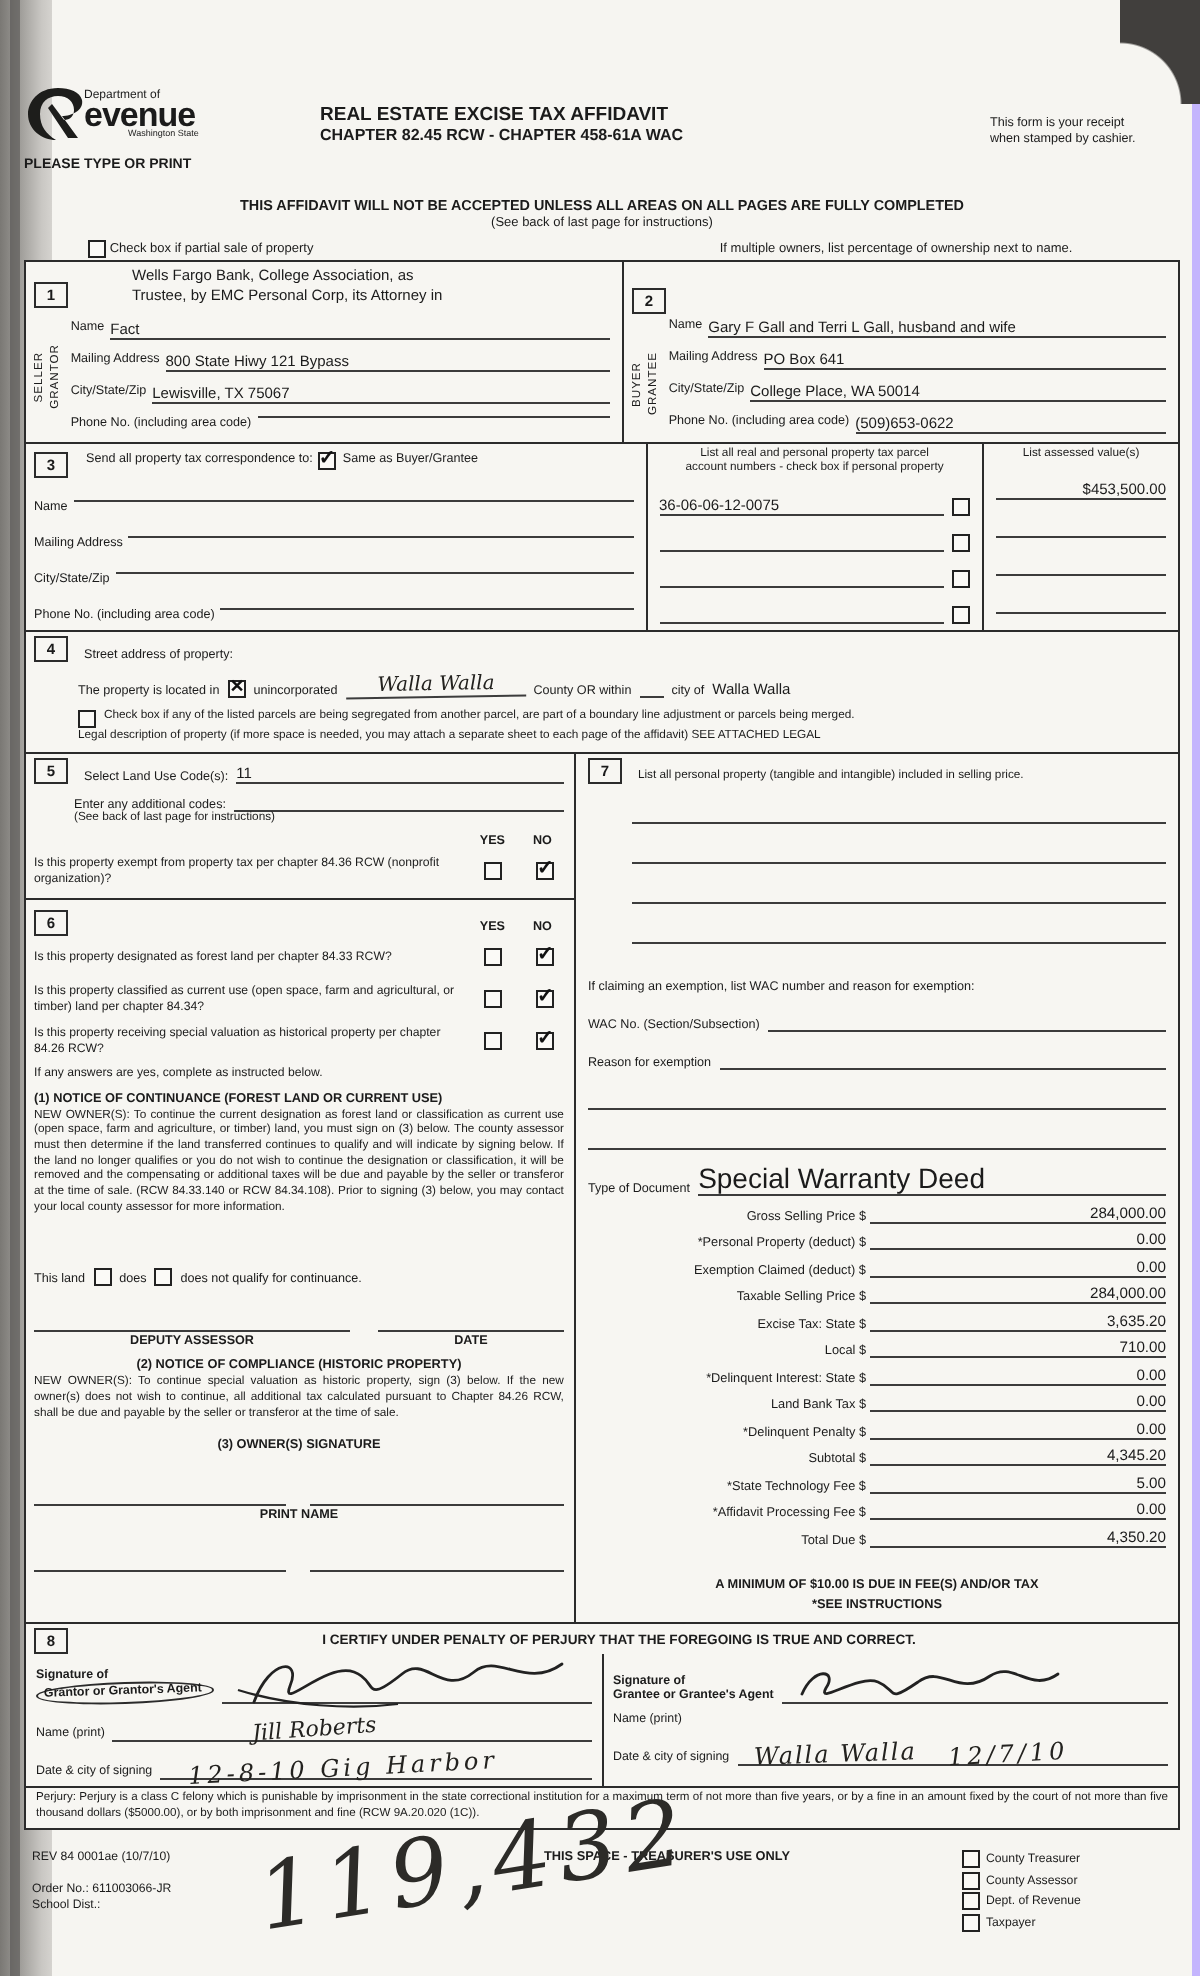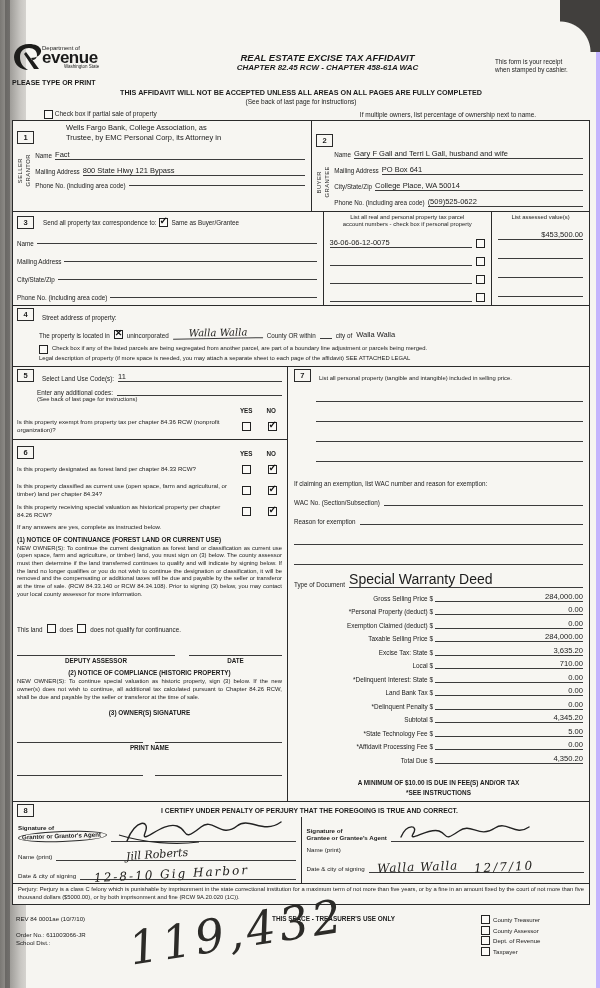--- a/index.html
+++ b/index.html
@@ -14,40 +14,40 @@
   .fold{position:absolute;left:82px;top:140px;width:2px;height:740px;background:rgba(110,105,100,.10);}
   .content{position:relative;padding:42px 10px 0 12px;}
   
   .hdr{display:flex;align-items:flex-start;}
   .logo{width:148px;}
   .logorow{display:flex;align-items:center;}
   .logotext .dept{font-size:6px;}
   .logotext .rev{font-size:17px;font-weight:bold;letter-spacing:-.5px;line-height:13px;}
   .logotext .wa{font-size:4.5px;margin-left:22px;}
   .ptp{font-size:7px;font-weight:bold;margin-top:7px;}
-  .hcenter{flex:1;text-align:center;padding-top:10px;font-style:italic;}
+  .hcenter{flex:1;padding-top:10px;}
   .htitle{font-size:9.5px;font-weight:bold;}
   .hsub{font-size:8px;font-weight:bold;}
   .hright{width:95px;font-size:6.3px;padding-top:16px;line-height:1.25;}
-  .warn{text-align:center;font-size:7.2px;font-weight:bold;margin-top:2px;}
+  .warn{text-align:center;font-size:7.2px;font-weight:bold;margin-top:12px;}
   .warnsub{text-align:center;font-size:6.5px;margin-top:1px;}
   .preline{display:flex;font-size:6.5px;margin:5px 2px 1px 2px;align-items:center;}
   .preline .lhalf{width:46%;padding-left:30px;}
   .preline .rhalf{flex:1;text-align:center;}
   
   .tbl{border:1.5px solid #2b2b2b;background:#f7f6f2;}
   .row{display:flex;}
   .bt{border-top:1px solid #2b2b2b;} .bl{border-left:1px solid #2b2b2b;}
   .nb{display:inline-flex;align-items:center;justify-content:center;min-width:15px;height:11px;
       border:1px solid #2b2b2b;font-size:7.5px;font-weight:bold;background:#f7f6f2;flex:none;}
   .vert{writing-mode:vertical-rl;transform:rotate(180deg);font-size:5.8px;letter-spacing:.5px;line-height:1.15;}
   .lbl{font-size:6.3px;white-space:nowrap;}
   .ul{border-bottom:1px solid #3c3c3c;}
   .fv{font-size:7.5px;}
-  .frow{display:flex;align-items:center;margin-top:6px;gap:3px;}
+  .frow{display:flex;align-items:flex-start;margin-top:6px;gap:3px;}
   .fl1{flex:1;}
   .cb{display:inline-block;width:7px;height:7px;border:1px solid #222;position:relative;
       vertical-align:middle;background:#fbfaf7;flex:none;}
   .cb.ck::after{content:"\2713";position:absolute;left:-1px;top:-4px;font-size:10px;font-weight:bold;color:#111;}
   .cb.x::after{content:"\2715";position:absolute;left:0;top:-3px;font-size:9px;font-weight:bold;color:#111;}
   .hw{font-family:"DejaVu Serif",serif;font-style:italic;color:#23221f;}
   .halfL{width:50%;padding:2px 6px 4px 4px;}
   .halfR{flex:1;padding:2px 6px 4px 4px;}
   .sideflex{display:flex;gap:4px;}
   .vlab{display:flex;align-items:center;justify-content:center;gap:1px;padding-top:8px;}
@@ -170,20 +170,24 @@
             <div class="fl1">
               <div class="frow">
                 <span class="lbl">Name</span>
                 <span class="fv ul fl1">Fact</span>
               </div>
               <div class="frow">
                 <span class="lbl">Mailing Address</span>
                 <span class="fv ul fl1">800 State Hiwy 121 Bypass</span>
               </div>
               <div class="frow">
+                <span class="lbl">City/State/Zip</span>
+                <span class="fv ul fl1">Lewisville, TX 75067</span>
+              </div>
+              <div class="frow">
                 <span class="lbl">Phone No. (including area code)</span>
                 <span class="fv ul fl1"></span>
               </div>
             </div>
           </div>
         </div>
         <div class="halfR bl">
           <div class="sideflex">
             <div class="vlab">
                 <span class="nb">2</span>
@@ -203,21 +207,21 @@
               <div class="frow">
                 <span class="lbl">Mailing Address</span>
                 <span class="fv ul fl1">PO Box 641</span>
               </div>
               <div class="frow">
                 <span class="lbl">City/State/Zip</span>
                 <span class="fv ul fl1">College Place, WA 50014</span>
               </div>
               <div class="frow">
                 <span class="lbl">Phone No. (including area code)</span>
-                <span class="fv ul fl1">(509)525-0622</span>
+                <span class="fv ul fl1">(509)653-0622</span>
               </div>
             </div>
           </div>
         </div>
       </div>
 
       <div class="row bt">
         <div class="s3l">
           <div class="frow" style="margin-top:2px;">
             <span class="nb">3</span>

